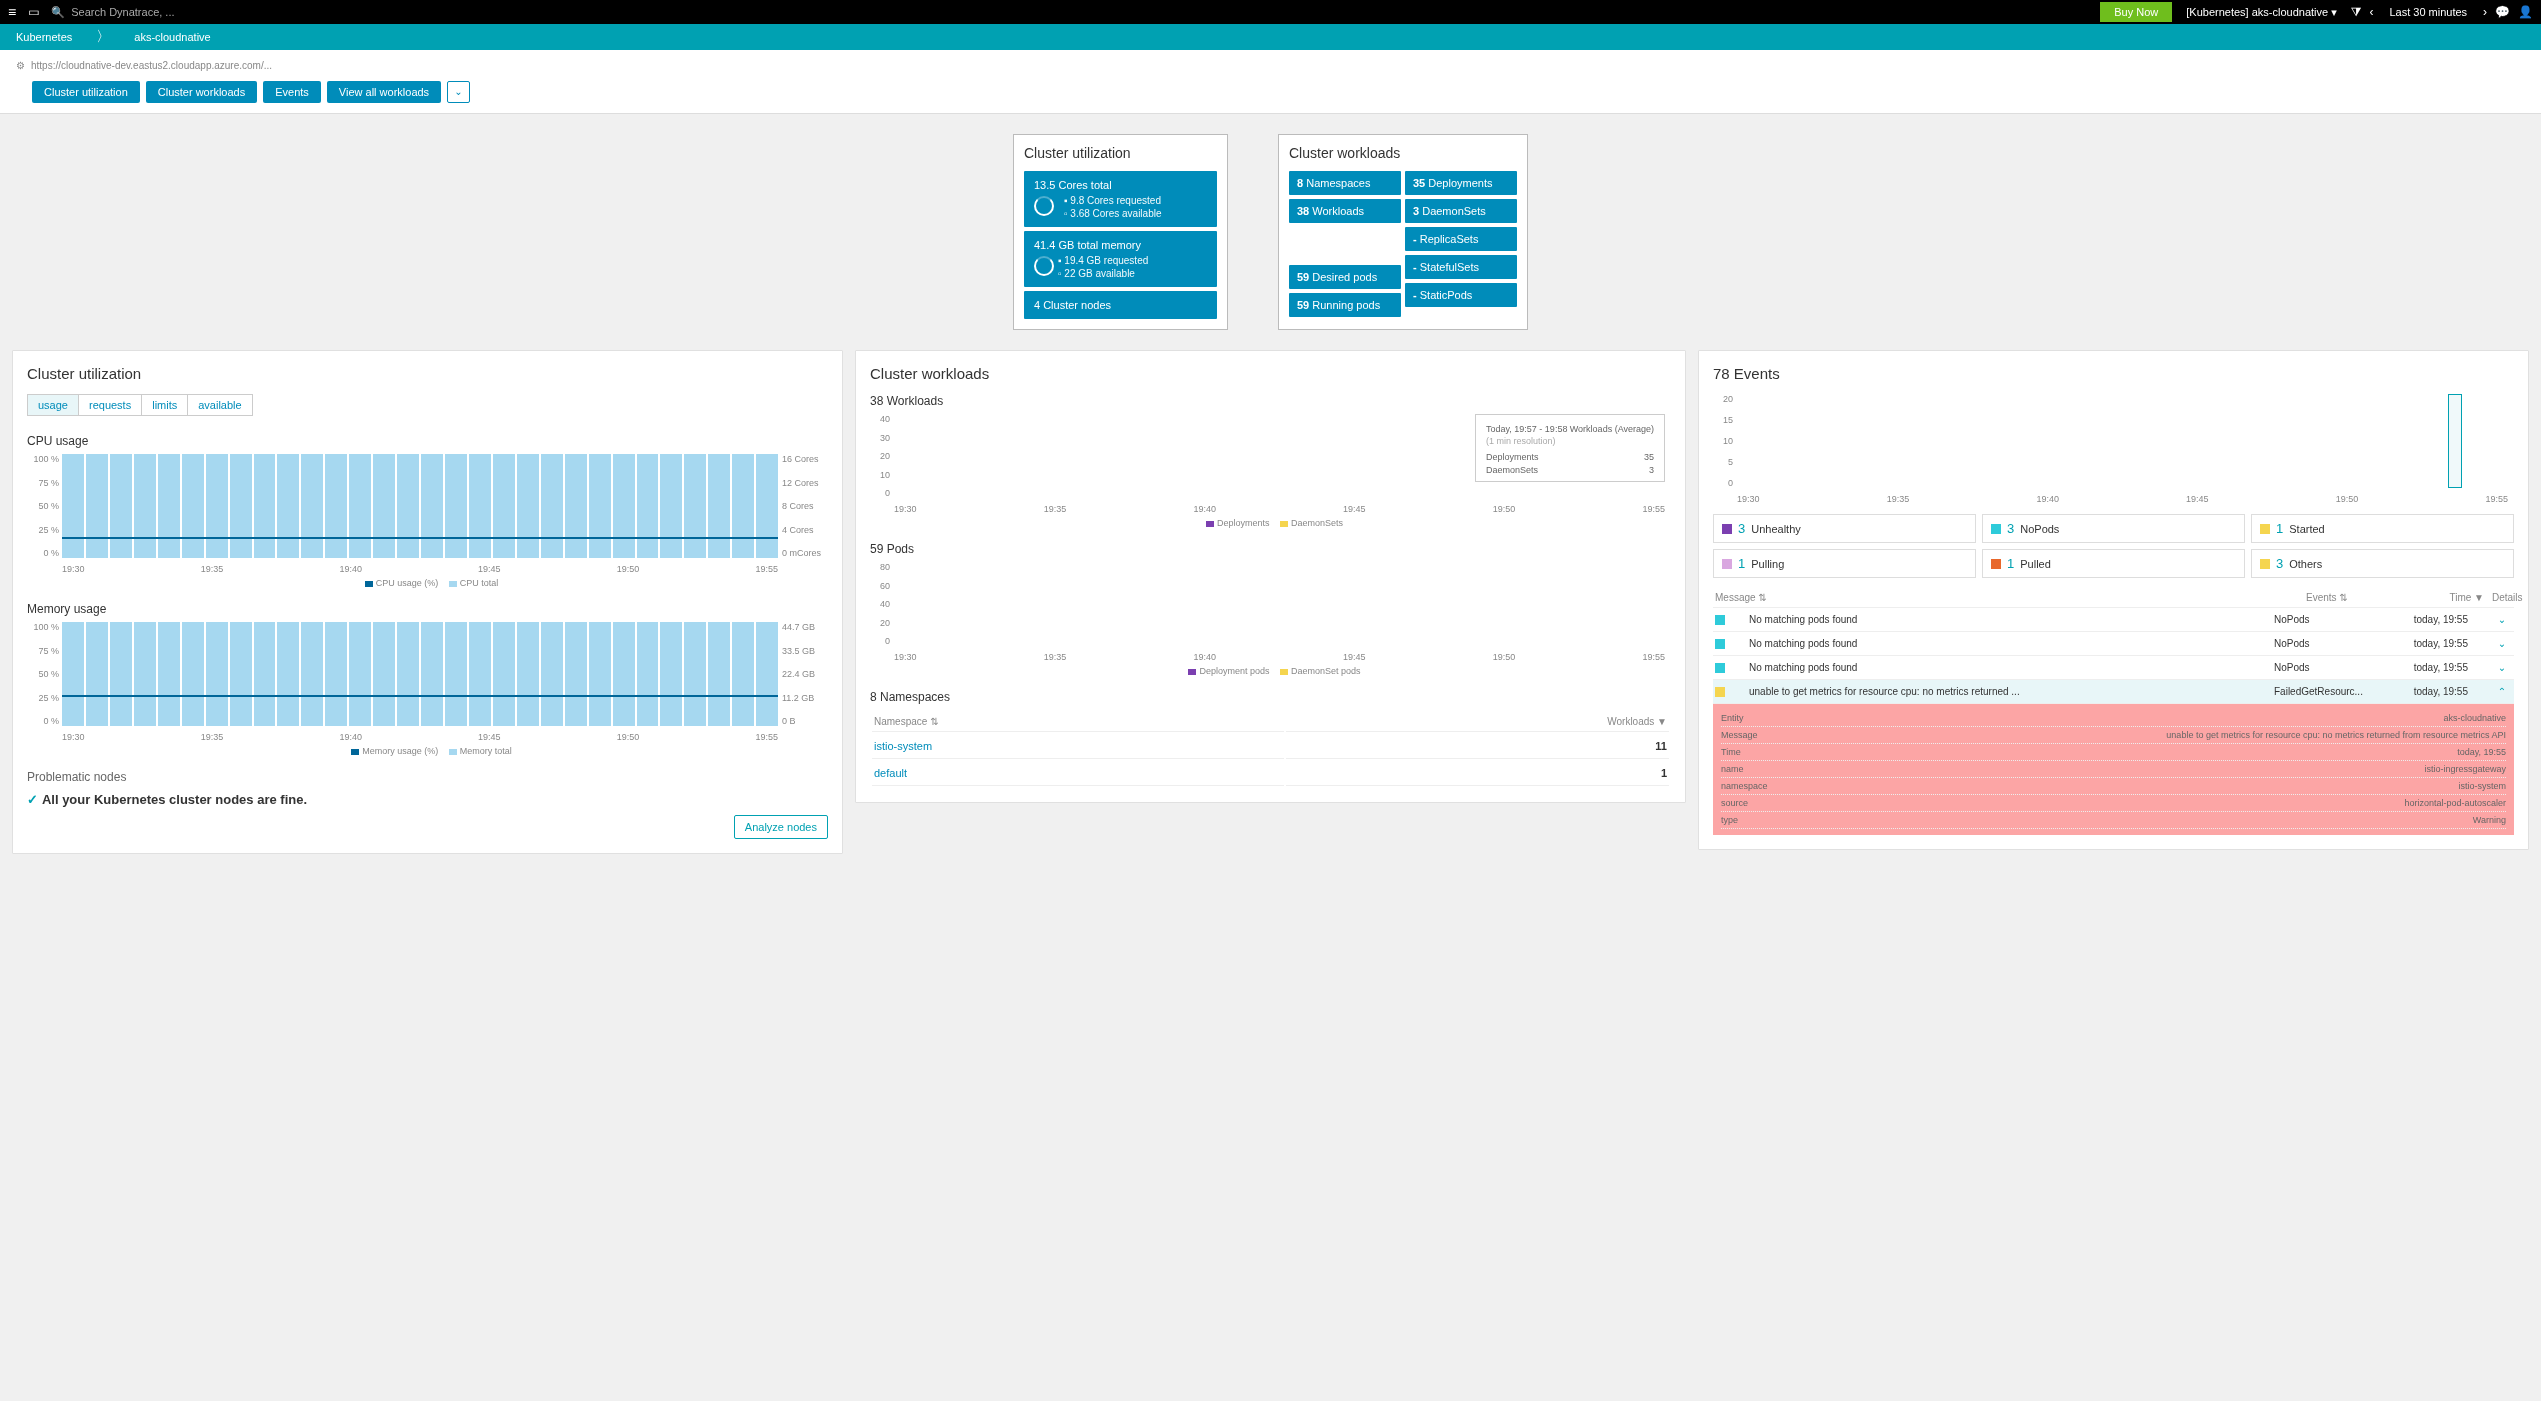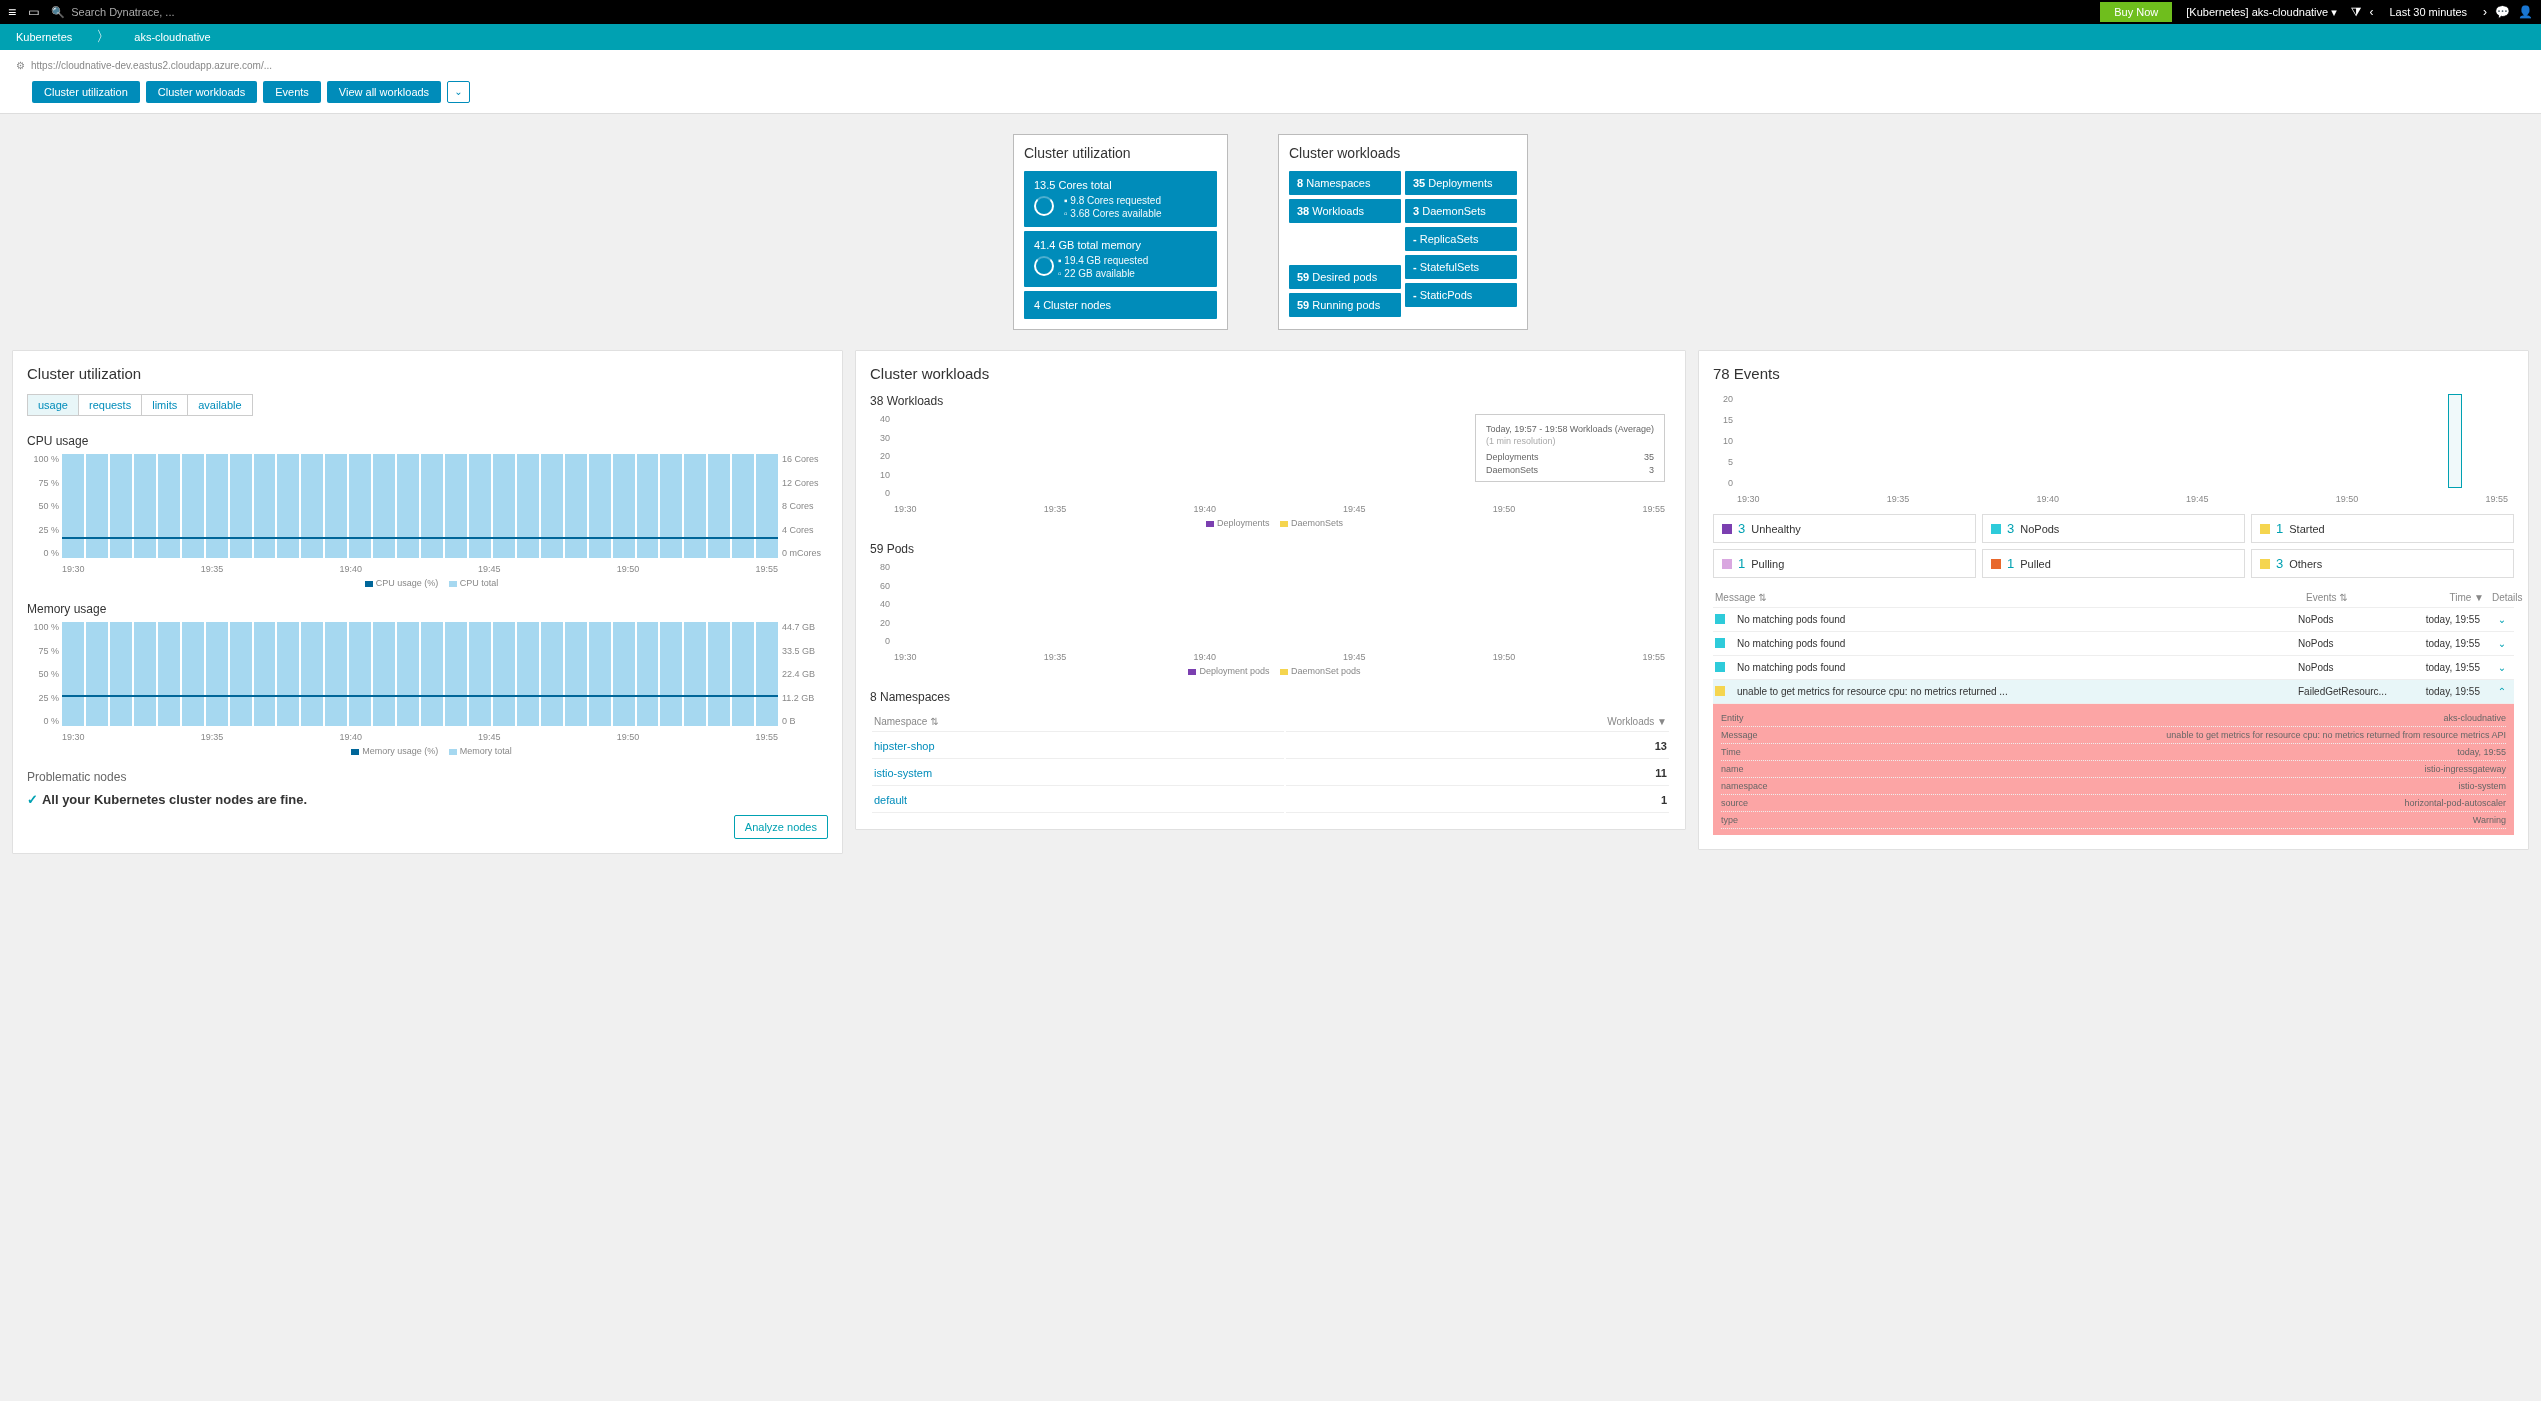--- a/index.html
+++ b/index.html
@@ -71,21 +71,21 @@
 .ns-table a{color:#008cba;text-decoration:none}
 .ev-chart{position:relative;height:110px;margin-bottom:10px}
 .ev-area{position:absolute;left:24px;right:6px;top:0;bottom:16px;display:flex;align-items:flex-end;gap:6px}
 .ev-stack{flex:1;display:flex;flex-direction:column;justify-content:flex-end;gap:0}
 .ev-seg{width:100%}
 .ev-highlight{position:absolute;right:52px;top:0;bottom:16px;width:14px;border:1px solid #00a1b2;background:rgba(0,161,178,.06)}
 .legend-grid{display:grid;grid-template-columns:1fr 1fr 1fr;gap:6px;margin-bottom:10px}
 .legend-chip{border:1px solid #ddd;padding:6px 8px;font-size:11px;display:flex;align-items:center;gap:6px}
 .legend-chip .num{color:#00a1b2;font-size:13px}
 .sw{display:inline-block;width:10px;height:10px}
-.ev-row{display:flex;align-items:flex-start;padding:6px 2px;border-bottom:1px solid #eee;gap:12px;font-size:10px}
+.ev-row{display:flex;align-items:flex-end;padding:6px 2px;border-bottom:1px solid #eee;gap:24px;font-size:10px}
 .ev-row .msg{flex:1;white-space:nowrap;overflow:hidden;text-overflow:ellipsis}
 .ev-row .ev-col{width:90px}
 .ev-row .time-col{width:80px;text-align:right}
 .ev-row .chev{width:20px;text-align:center;color:#00a1b2;cursor:pointer}
 .ev-row.expanded{background:#e8f6f8}
 .ev-details{background:#fca5a5;padding:6px 8px;font-size:9px;color:#666}
 .ev-details .drow{display:flex;justify-content:space-between;padding:3px 0;border-bottom:1px dotted #eee}
 .ev-details .drow span:last-child{text-align:right;max-width:70%}
 .header-row{display:flex;padding:4px 2px;border-bottom:1px solid #eee;font-size:10px;color:#888;gap:8px}
 .header-row .msg{flex:1}
@@ -645,24 +645,20 @@
     <h3>8 Namespaces</h3>
     <table class="ns-table">
       <thead>
           <tr>
         <th><span>Namespace</span> ⇅</th>
         <th><span>Workloads</span> ▼</th>
       </tr>
         </thead>
       <tbody id="ns-body">
           <tr>
-            <td><a>hipster-shop</a></td>
-            <td>13</td>
-          </tr>
-          <tr>
             <td><a>istio-system</a></td>
             <td>11</td>
           </tr>
           <tr>
             <td><a>default</a></td>
             <td>1</td>
           </tr>
         </tbody>
     </table>
   </div>

